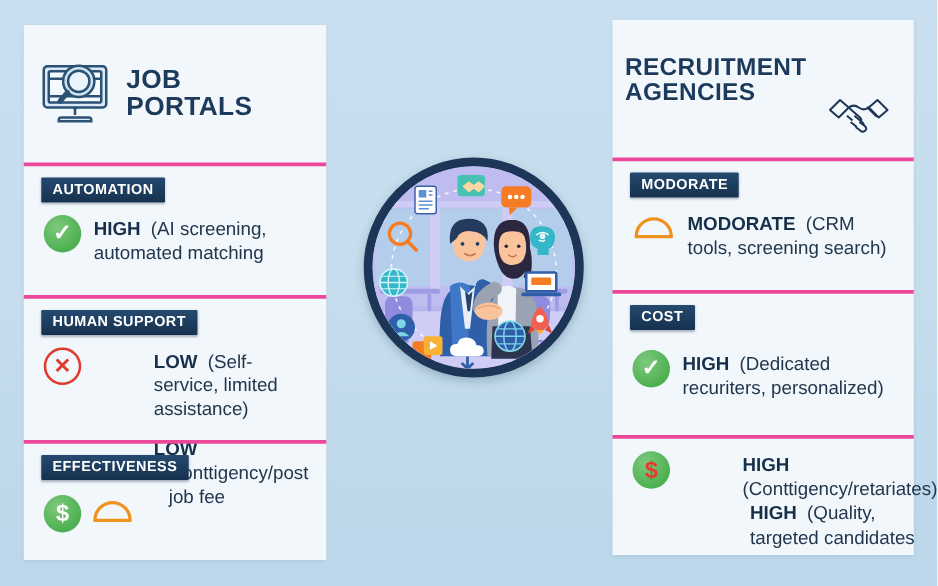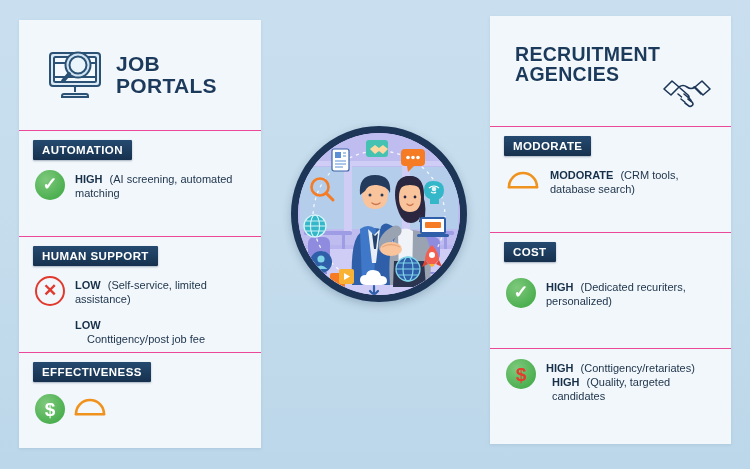--- a/index.html
+++ b/index.html
@@ -18,28 +18,28 @@
   
   .card {
     position: absolute;
     background: #f2f7fb;
     box-shadow: 0 1px 3px rgba(40,70,100,.10);
   }
   #card-left  { left: 19px;  top: 20px; width: 242px; height: 428px; }
   #card-right { left: 490px; top: 16px; width: 241px; height: 428px; }
 
   .section { position: relative; width: 100%; }
-  .section + .section { border-top: 1px solid #ec4899; }
+  .section + .section { border-top: 3px solid #ec4899; }
 
   
   .card-header {
     display: flex;
     align-items: center;
     height: 110px;
-    padding: 0 25px;
+    padding: 0 10px;
   }
   #card-left .card-header  { justify-content: flex-start; gap: 10px; }
   #card-right .card-header { justify-content: center; position: relative; }
 
   .card-title {
     color: #1b3a5c;
     font-weight: 700;
     letter-spacing: .3px;
     line-height: 1.05;
     text-shadow: 0 1px 1px rgba(255,255,255,.7);
@@ -70,23 +70,23 @@
   }
 
   
   .row {
     display: flex;
     align-items: flex-start;
     gap: 10px;
     padding: 8px 12px 0 16px;
   }
   .row-icons { display: flex; align-items: center; gap: 8px; flex: 0 0 auto; padding-top: 2px; }
-  .row-text  { font-size: 11px; color: #21374e; line-height: 1.28; padding-top: 4px; }
+  .row-text  { font-size: 15px; color: #21374e; line-height: 1.28; padding-top: 4px; }
   .row-text b { font-weight: 700; color: #17304a; }
-  .sub-line { display: block; }
+  .sub-line { display: block; margin-left: 48px; }
   .indent { padding-left: 12px; }
 
   
   .circ {
     width: 30px; height: 30px;
     border-radius: 50%;
     display: flex; align-items: center; justify-content: center;
     flex: 0 0 auto;
   }
   .circ-green { background: #5cb85c; background: radial-gradient(circle at 36% 32%, #7ec97c, #4caf50 72%); }
@@ -225,21 +225,21 @@
         <span class="row-icons" style="padding-top:6px">
           <span class="arc-ico">
             <svg width="34" height="20" viewBox="0 0 34 20">
               <path d="M3 17 A14 14 0 0 1 31 17" fill="none" stroke="#f0921e" stroke-width="2.6" stroke-linecap="round"></path>
               <line x1="3" y1="17.3" x2="31" y2="17.3" stroke="#f0921e" stroke-width="2.6" stroke-linecap="round"></line>
             </svg>
           </span>
         </span>
         <span class="row-text">
           <b>MODORATE</b>
-          <span class="sp"></span><span>(CRM tools, database search)</span>
+          <span class="sp"></span><span>(CRM tools, screening search)</span>
         </span>
       </div>
     </div>
 
     <div class="section" style="height:116px">
       <span class="chip">COST</span>
       <div class="row" style="padding-top:14px">
         <span class="row-icons">
           <span class="circ circ-green">
             <span class="check-glyph">✓</span>

